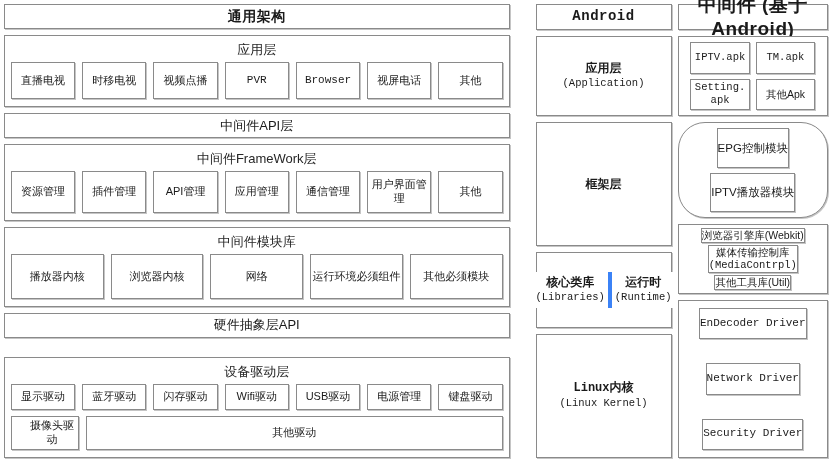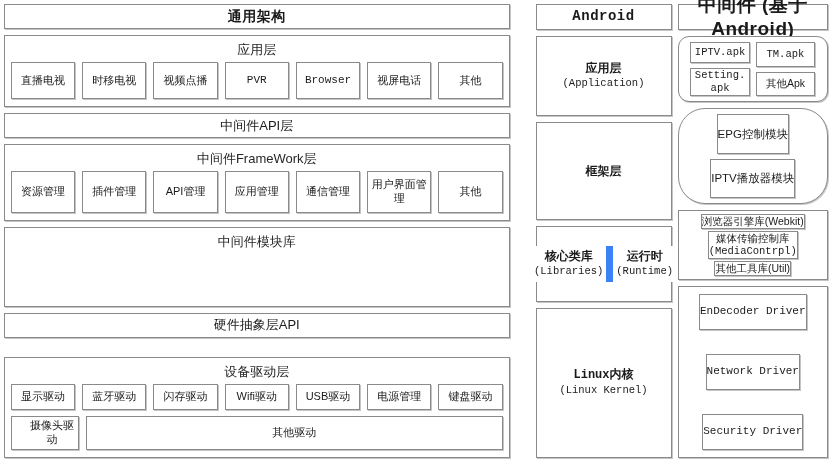--- a/index.html
+++ b/index.html
@@ -94,35 +94,35 @@
   
   .mid-cell {
     font-size: 11px;
     flex-direction: column;
     gap: 1px;
     padding: 3px;
   }
   .mid-cn { font-weight: bold; font-size: 12px; }
   .mid-en { font-size: 10.5px; font-family: "Liberation Mono","DejaVu Sans Mono",monospace; }
   .mid-app   { height: 80px; }
-  .mid-fw    { height: 98px; align-items: center; }
+  .mid-fw    { height: 124px; align-items: center; }
   .mid-libs  { height: 76px; display: flex; flex-direction: row; gap: 0; }
   .mid-libs > .bx { flex:1; border:none; box-shadow:none; }
-  .mid-libs > .bx:first-child { border-right: 7px solid #3b82f6; }
+  .mid-libs > .bx:first-child { border-right: 4px solid #3b82f6; }
   .mid-hal   { height: 38px; }
   .mid-kern  { flex: 1; }
 
   
   .r-group {
     padding: 5px;
     display: flex;
     flex-direction: column;
     gap: 5px;
   }
-  .r-apk     { height: 66px; border-radius: 11px; }
+  .r-apk     { height: 80px; }
   .apk-grid  { display: flex; flex-direction: row; gap: 6px; flex: 1; }
   .apk-col   { flex: 1; display: flex; flex-direction: column; gap: 5px; }
   .apk-col > .bx { flex: 1; font-size: 10.5px; }
   .r-mods    { height: 96px; border-radius: 27px; }
   .r-mods > .bx { flex: 1; font-size: 11.5px; }
   .r-libs    { height: 70px; padding: 4px; gap: 2px; }
   .r-libs > .bx { flex: 1; font-size: 10.5px; flex-direction: column; gap: 0; }
   .r-drv     { flex: 1; gap: 24px; padding: 7px 6px; justify-content: space-between; }
   .r-drv > .bx { flex: 1; font-size: 11px; font-family: "Liberation Mono","DejaVu Sans Mono",monospace; }
 
@@ -161,20 +161,27 @@
         <div class="bx cell">API管理</div>
         <div class="bx cell">应用管理</div>
         <div class="bx cell">通信管理</div>
         <div class="bx cell">用户界面管理</div>
         <div class="bx cell">其他</div>
       </div>
     </div>
 
     <div class="bx grp mod-group">
       <div class="grp-title">中间件模块库</div>
+      <div class="row">
+        <div class="bx cell">播放器内核</div>
+        <div class="bx cell">浏览器内核</div>
+        <div class="bx cell">网络</div>
+        <div class="bx cell">运行环境必须组件</div>
+        <div class="bx cell">其他必须模块</div>
+      </div>
     </div>
 
     <div class="bx bar">硬件抽象层API</div>
 
     <div class="bx grp drv-group">
       <div class="grp-title">设备驱动层</div>
       <div class="row">
         <div class="bx cell">显示驱动</div>
         <div class="bx cell">蓝牙驱动</div>
         <div class="bx cell">闪存驱动</div>

